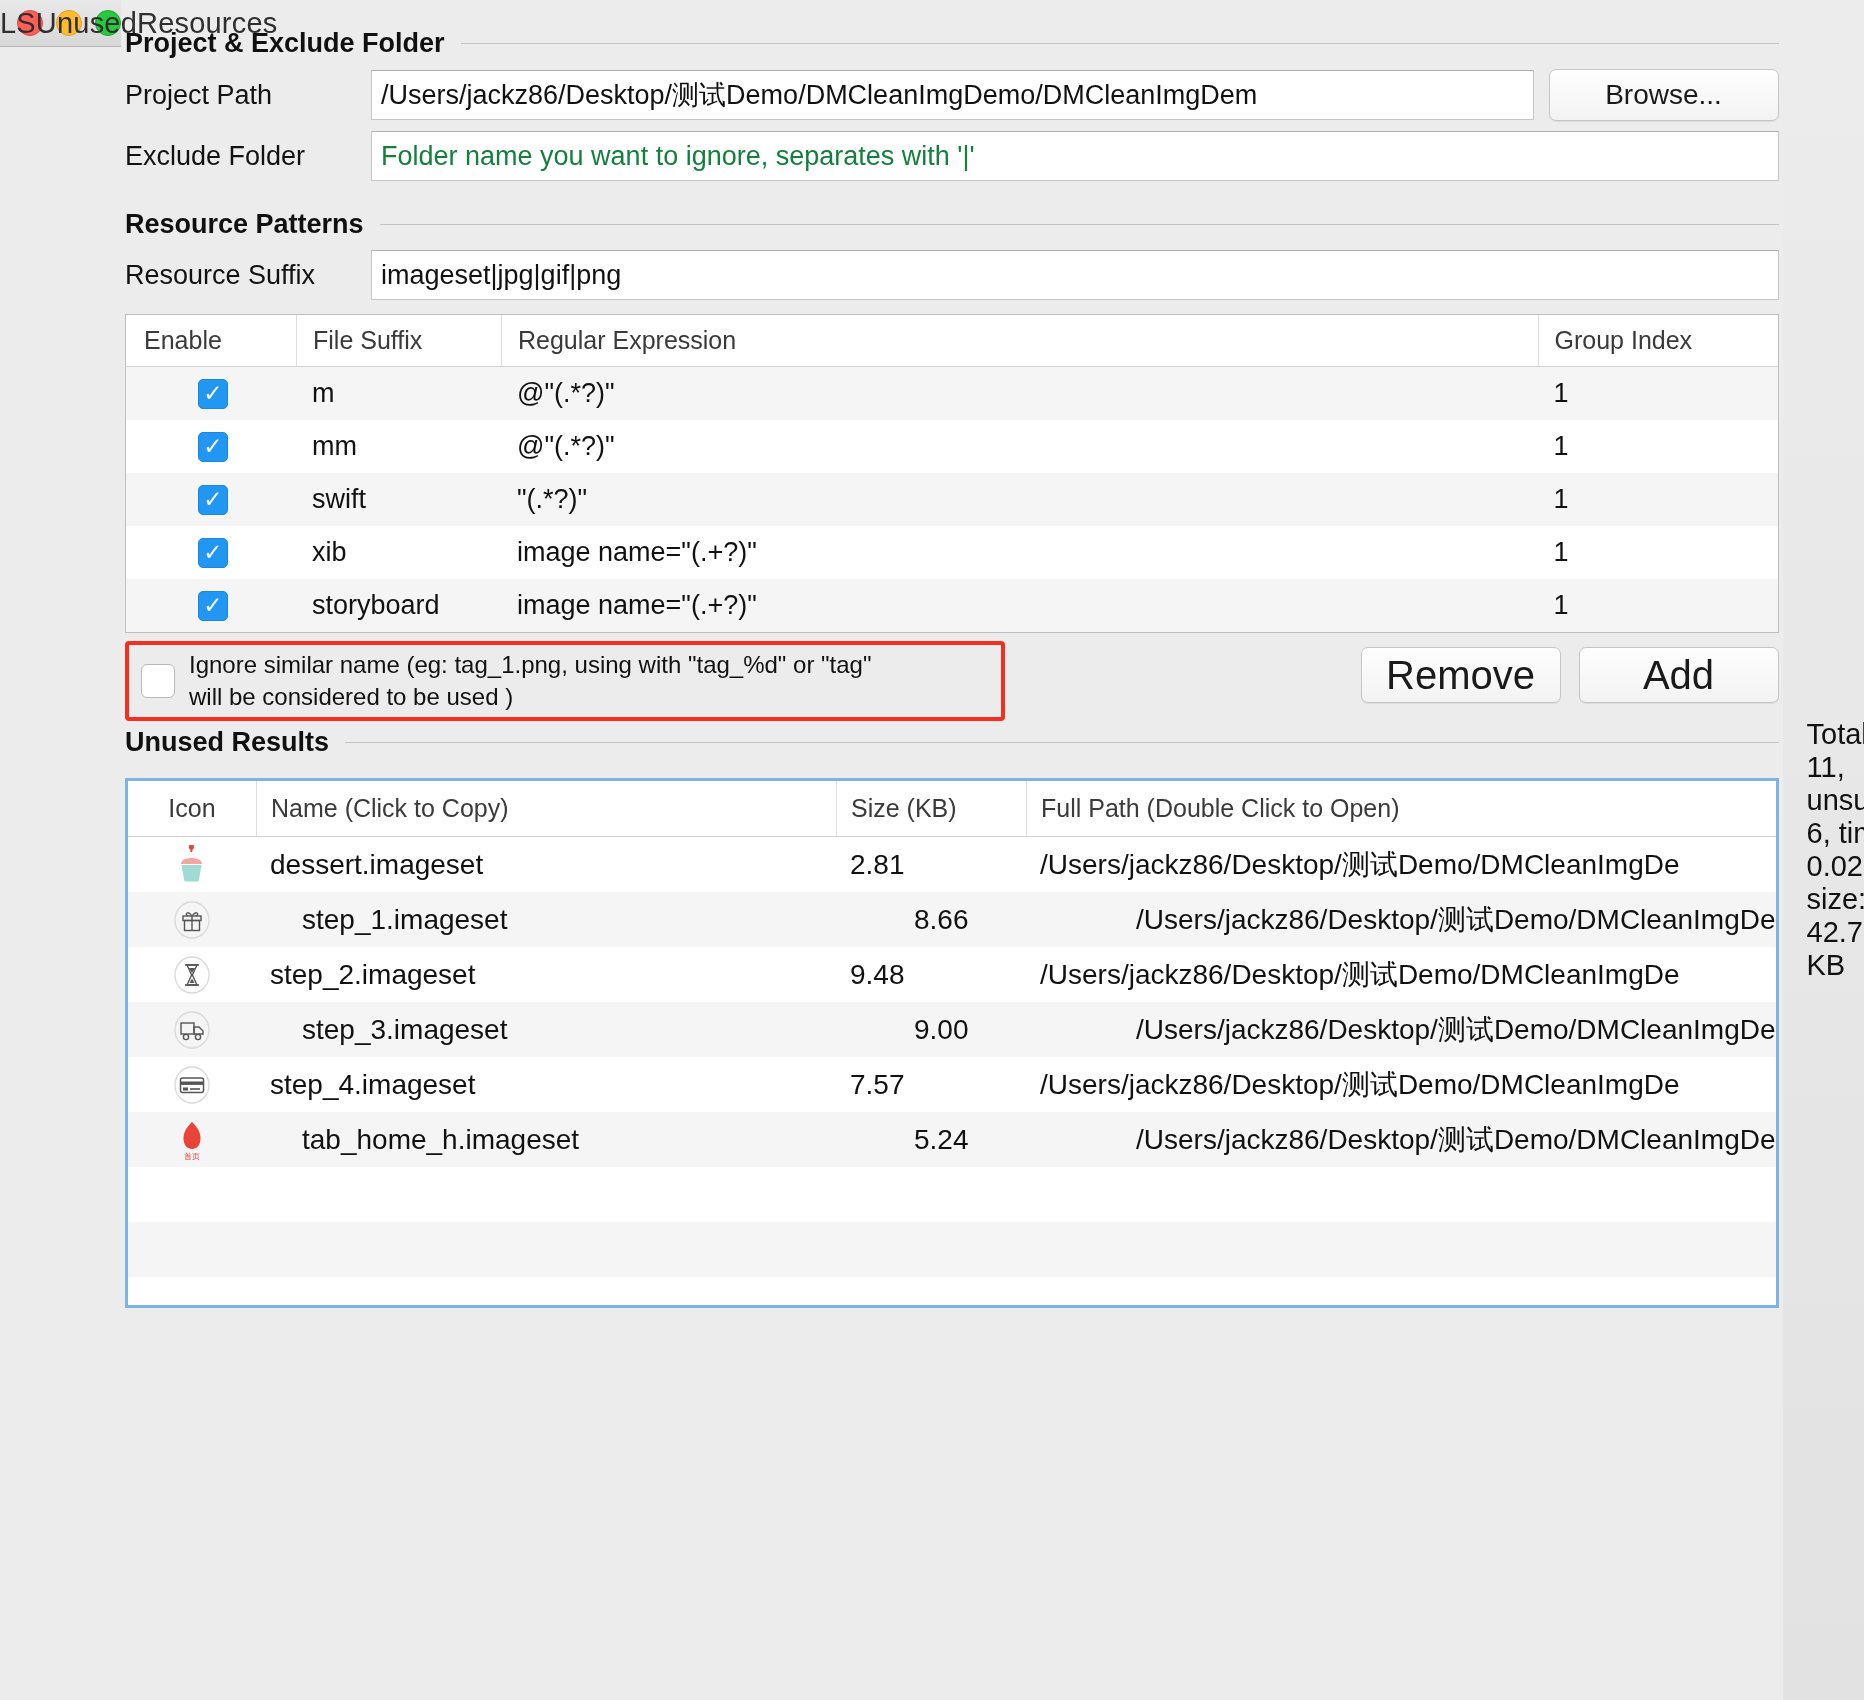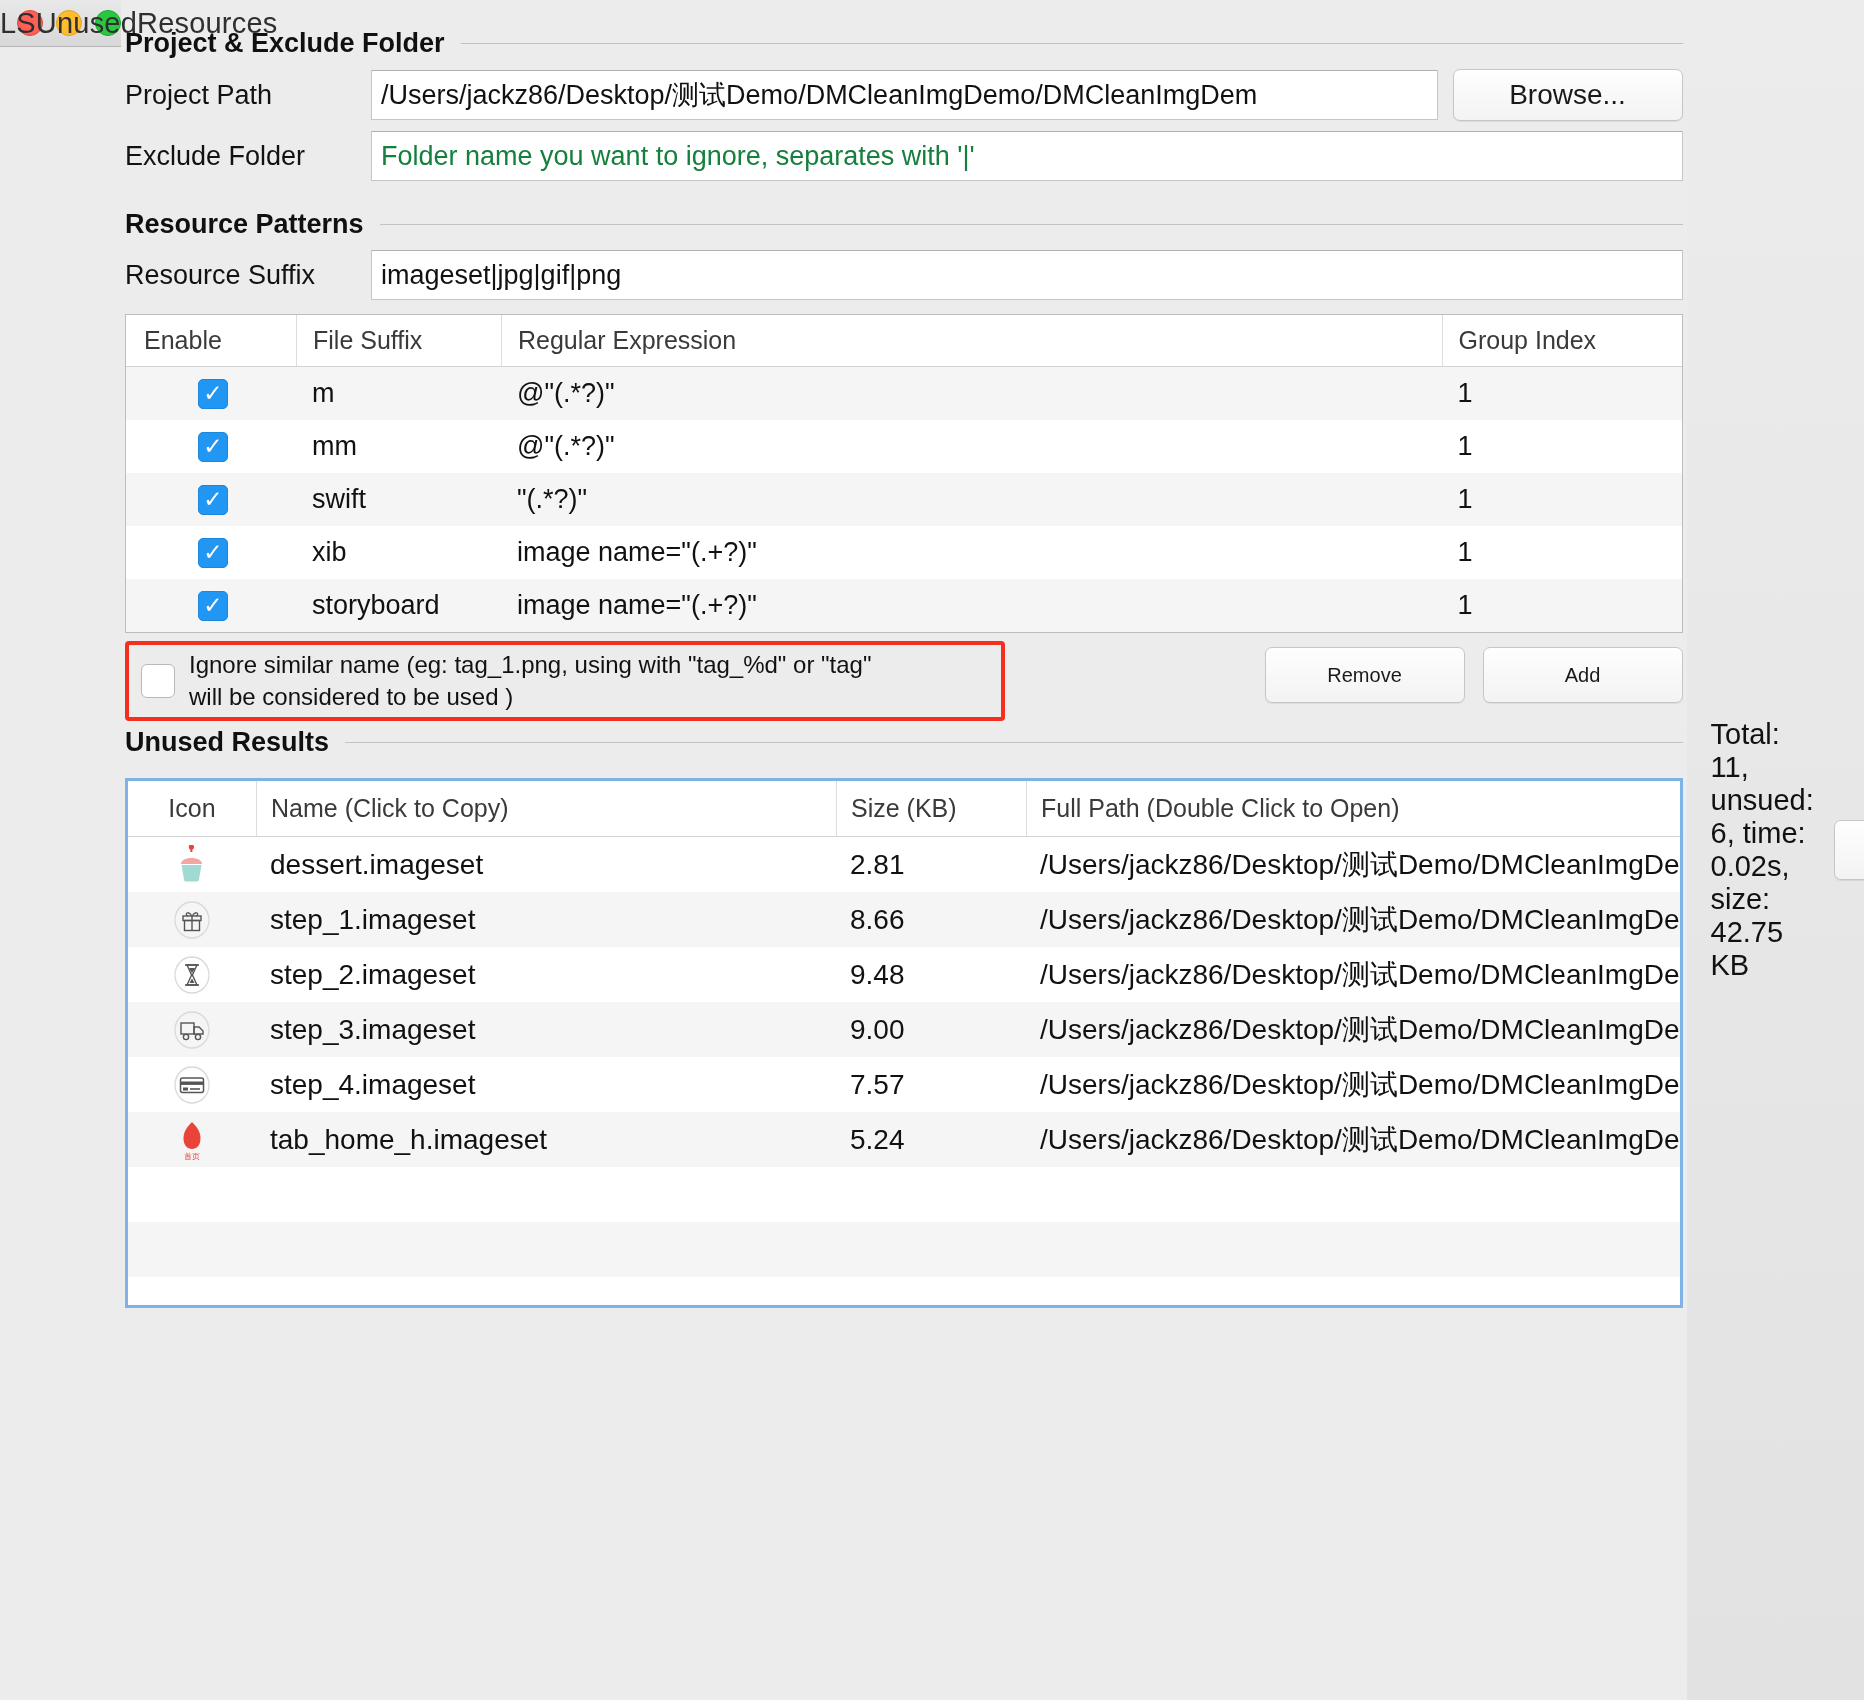--- a/index.html
+++ b/index.html
@@ -99,33 +99,33 @@
     position: relative;
   }
   .ignore-box {
     border: 4px solid #f42f20; border-radius: 4px;
     flex: 0 0 880px; height: 80px;
     display: flex; align-items: center; padding: 0 12px; gap: 14px;
   }
   .ignore-box .cb { width: 34px; height: 34px; flex: 0 0 34px; border-radius: 6px; }
   .ignore-text { font-size: 24px; color: #111; line-height: 1.32; }
   .ignore-btns { margin-left: auto; display: flex; gap: 18px; align-items: center; padding-top: 6px;}
-  .ignore-btns .btn { width: 200px; height: 56px; font-size: 20px; }
+  .ignore-btns .btn { width: 200px; height: 56px; font-size: 40px; }
 
   
   .results-wrap {
     border: 3px solid #7fb2e5; background: #fff;
     height: 530px; margin-top: 20px; overflow: hidden;
     display: flex; flex-direction: column;
   }
   .rs-head { display: flex; height: 56px; border-bottom: 1px solid #d2d2d2; background: #fff; flex: 0 0 56px;}
   .rs-head .cell { font-size: 25px; color: #3a3a3a; display: flex; align-items: center; padding-left: 14px; }
   .rs-head .cell + .cell { border-left: 1px solid #dedede; }
   .rs-row { display: flex; height: 55px; align-items: center; flex: 0 0 55px; }
-  .rs-row.odd { background: #f5f5f5; }
+  .rs-row.odd { background: #f5f5f5; gap: 32px; }
   .rs-row.even { background: #ffffff; }
   .rs-row .cell { font-size: 28px; color: #111; display: flex; align-items: center; padding-left: 14px; white-space: nowrap; overflow: hidden; }
   .r-icon { width: 128px; flex: 0 0 128px; justify-content: center; padding-left: 0 !important; }
   .r-name { width: 580px; flex: 0 0 580px; }
   .r-size { width: 190px; flex: 0 0 190px; }
   .r-path { flex: 1 1 auto; }
   .rs-filler { flex: 1 1 auto; background: #fff; }
   .rs-filler .band { height: 55px; }
   .rs-filler .band.odd { background: #f5f5f5; }
 

